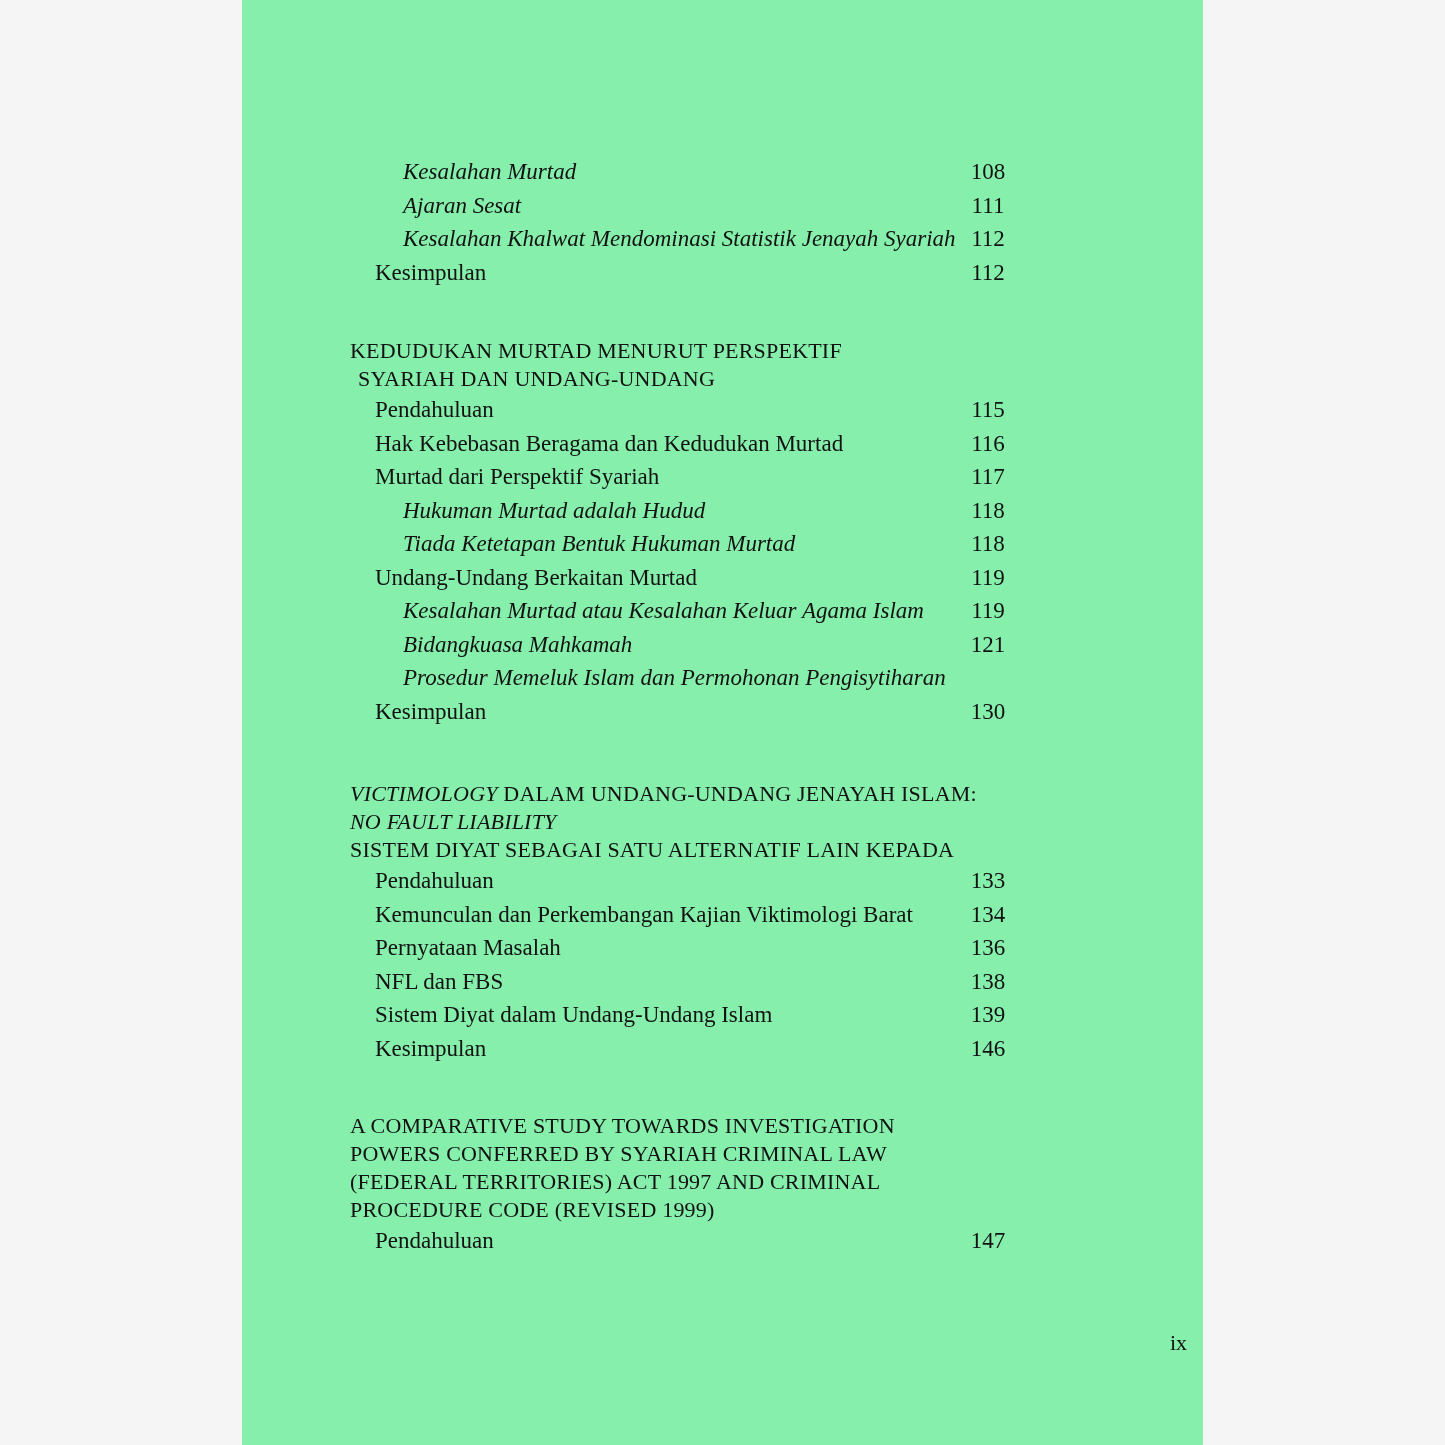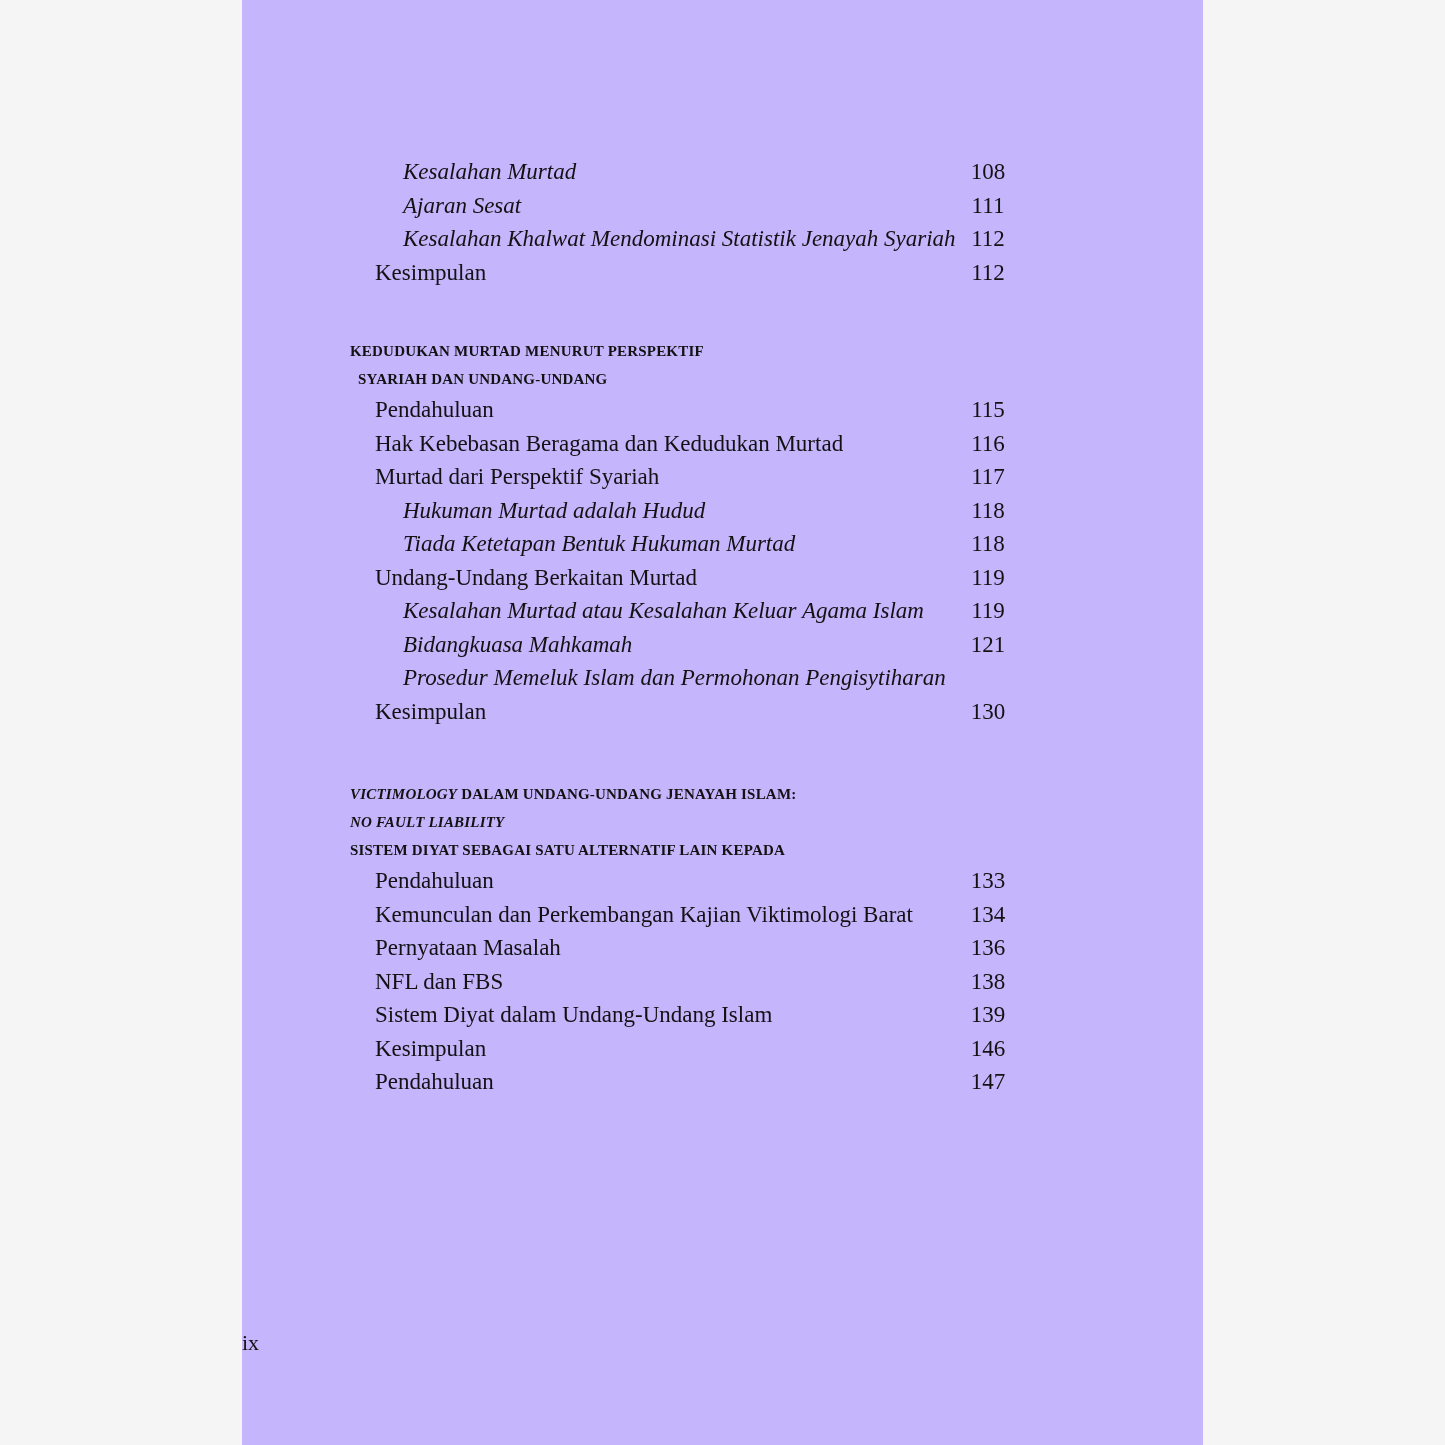--- a/index.html
+++ b/index.html
@@ -11,59 +11,59 @@
     font-family: "Liberation Serif", "DejaVu Serif", serif;
     color: #121212;
     overflow: hidden;
   }
   .sheet {
     position: absolute;
     left: 242px;
     top: 0;
     width: 961px;
     height: 1445px;
-    background: #c4b5fd;
+    background: #86efac;
   }
   .toc {
     position: absolute;
     left: 108px;
     top: 155px;
     width: 663px;
   }
   .row {
     display: flex;
     align-items: baseline;
     height: 33.5px;
     line-height: 33.5px;
     font-size: 23px;
     white-space: nowrap;
   }
   .row .t { flex: 1; overflow: hidden; }
   .row .p { width: 50px; text-align: center; }
   .lvl1 .t { padding-left: 25px; }
   .lvl2 .t { padding-left: 53px; font-style: italic; }
   .heading {
-    font-weight: bold;
-    font-size: 15px;
+    font-weight: normal;
+    font-size: 22px;
     line-height: 28px;
     letter-spacing: 0.2px;
     white-space: nowrap;
   }
   .heading .hline { display: block; }
   .heading .hline.indent { padding-left: 8px; }
   .heading .it { font-style: italic; }
   .gap-a { margin-top: 48px; }
   .gap-b { margin-top: 52px; }
   .gap-c { margin-top: 47px; }
   .footer {
     position: absolute;
     left: 0;
     top: 1328px;
     width: 945px;
-    text-align: left;
+    text-align: right;
     font-size: 22px;
     line-height: 30px;
   }
 </style>
 </head>
 <body>
 
 <div class="sheet">
   <div class="toc">
 
@@ -152,20 +152,26 @@
     </div>
     <div class="row lvl1">
       <span class="t">Sistem Diyat dalam Undang-Undang Islam</span>
       <span class="p">139</span>
     </div>
     <div class="row lvl1">
       <span class="t">Kesimpulan</span>
       <span class="p">146</span>
     </div>
 
+    <div class="heading gap-c">
+      <span class="hline">A COMPARATIVE STUDY TOWARDS INVESTIGATION</span>
+      <span class="hline">POWERS CONFERRED BY SYARIAH CRIMINAL LAW</span>
+      <span class="hline">(FEDERAL TERRITORIES) ACT 1997 AND CRIMINAL</span>
+      <span class="hline">PROCEDURE CODE (REVISED 1999)</span>
+    </div>
     <div class="row lvl1">
       <span class="t">Pendahuluan</span>
       <span class="p">147</span>
     </div>
 
   </div>
 
   <div class="footer">ix</div>
 </div>
 

